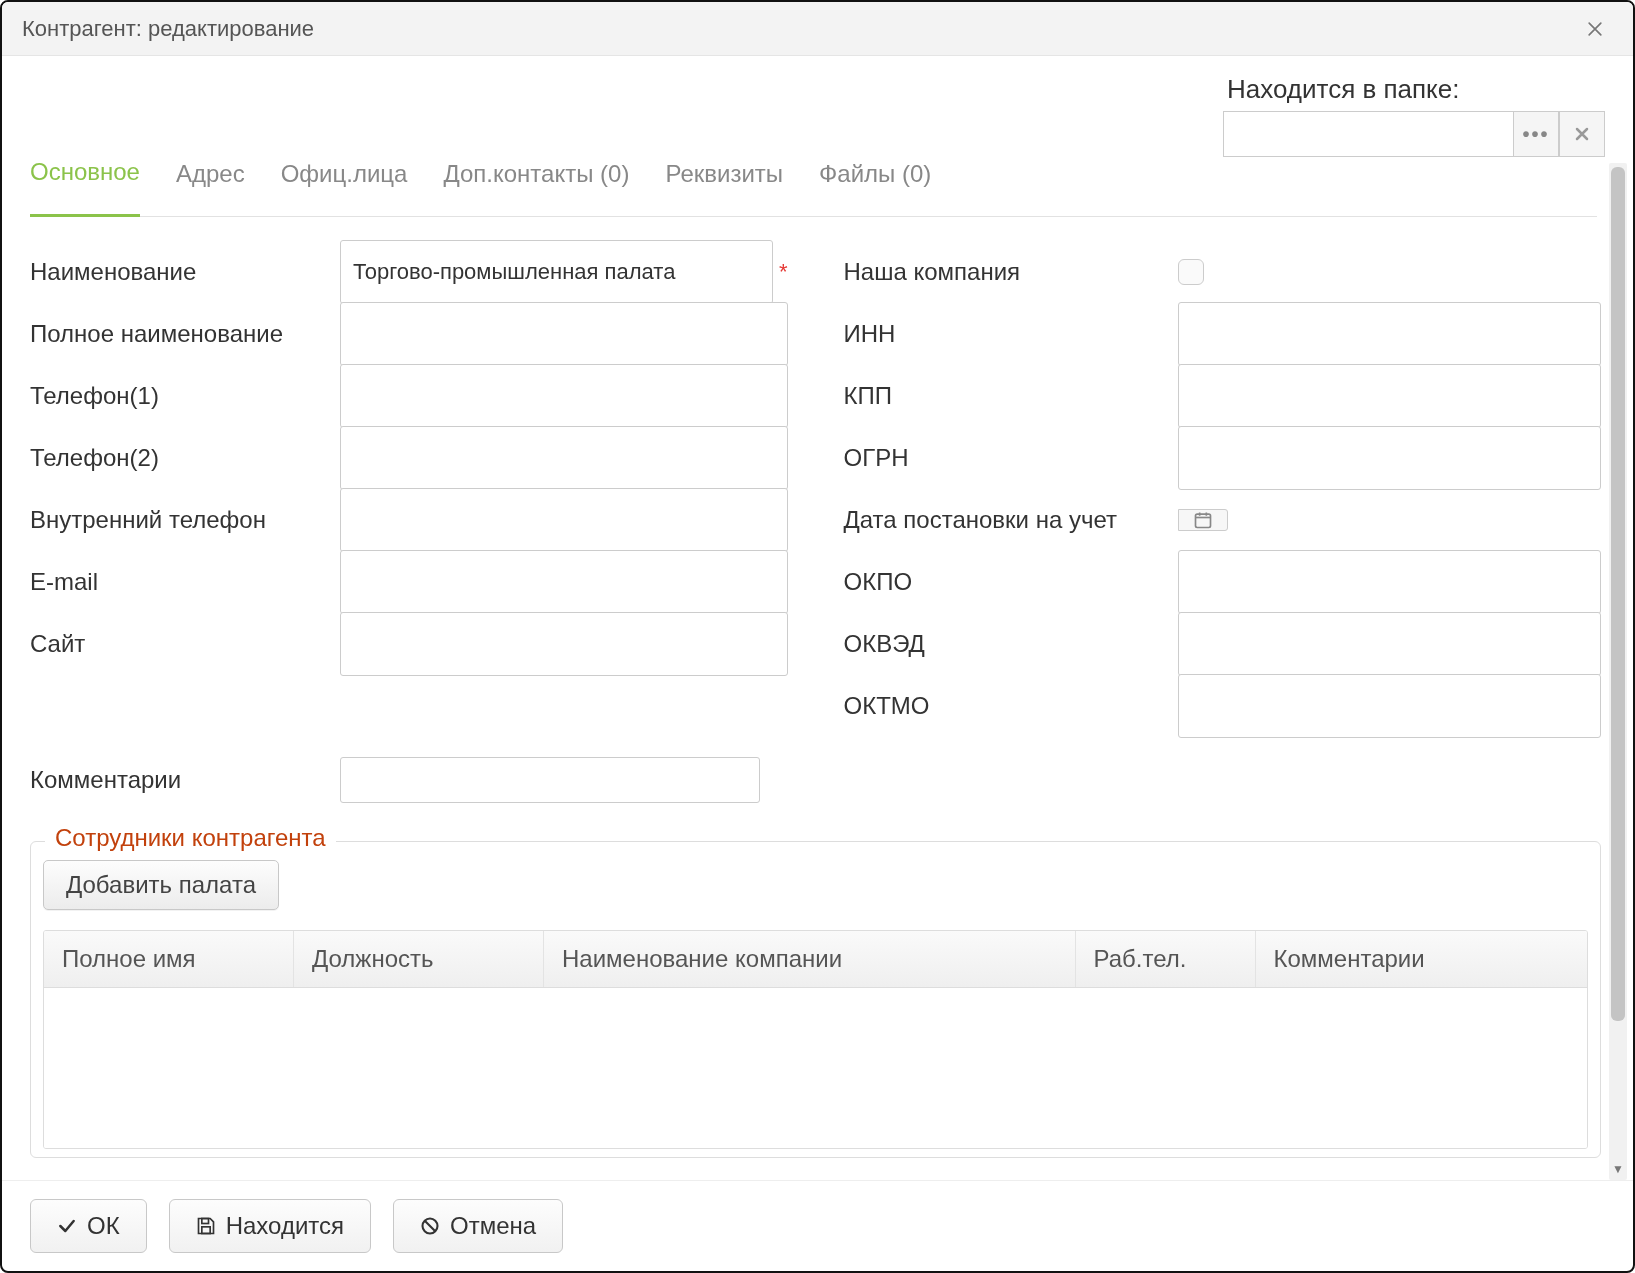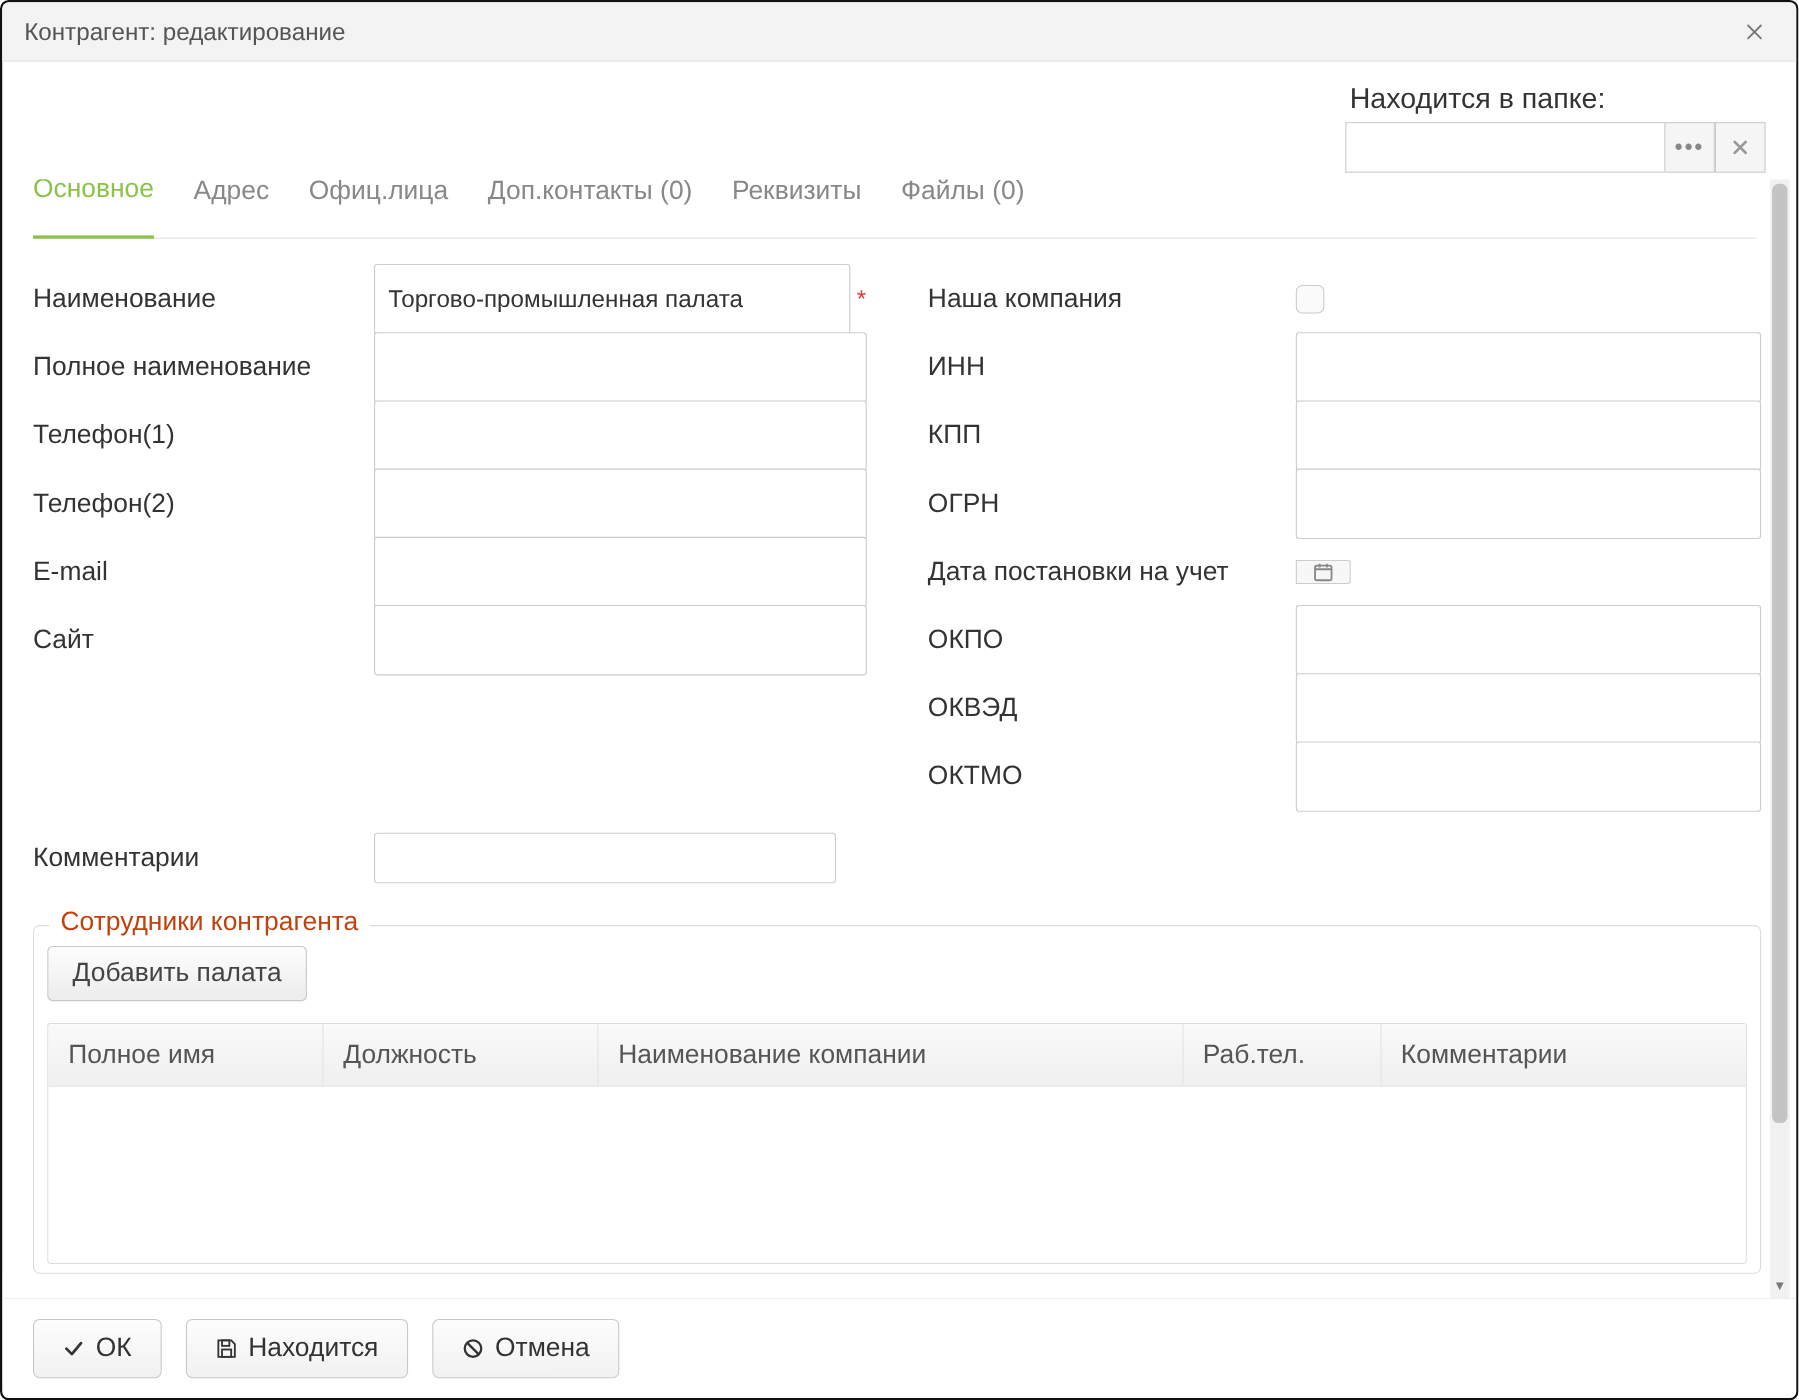--- a/index.html
+++ b/index.html
@@ -135,20 +135,26 @@
               </div>
           </div>
 
           <div class="form-row">
             <div class="lbl">Телефон(2)</div>
             <div class="field-wrap">
                 <input type="text" value="" style="">
               </div>
           </div>
 
+          <div class="form-row">
+            <div class="lbl">Внутренний телефон</div>
+            <div class="field-wrap">
+                <input type="text" value="" style="">
+              </div>
+          </div>
 
           <div class="form-row">
             <div class="lbl">E-mail</div>
             <div class="field-wrap">
                 <input type="text" value="" style="">
               </div>
           </div>
 
           <div class="form-row">
             <div class="lbl">Сайт</div>

